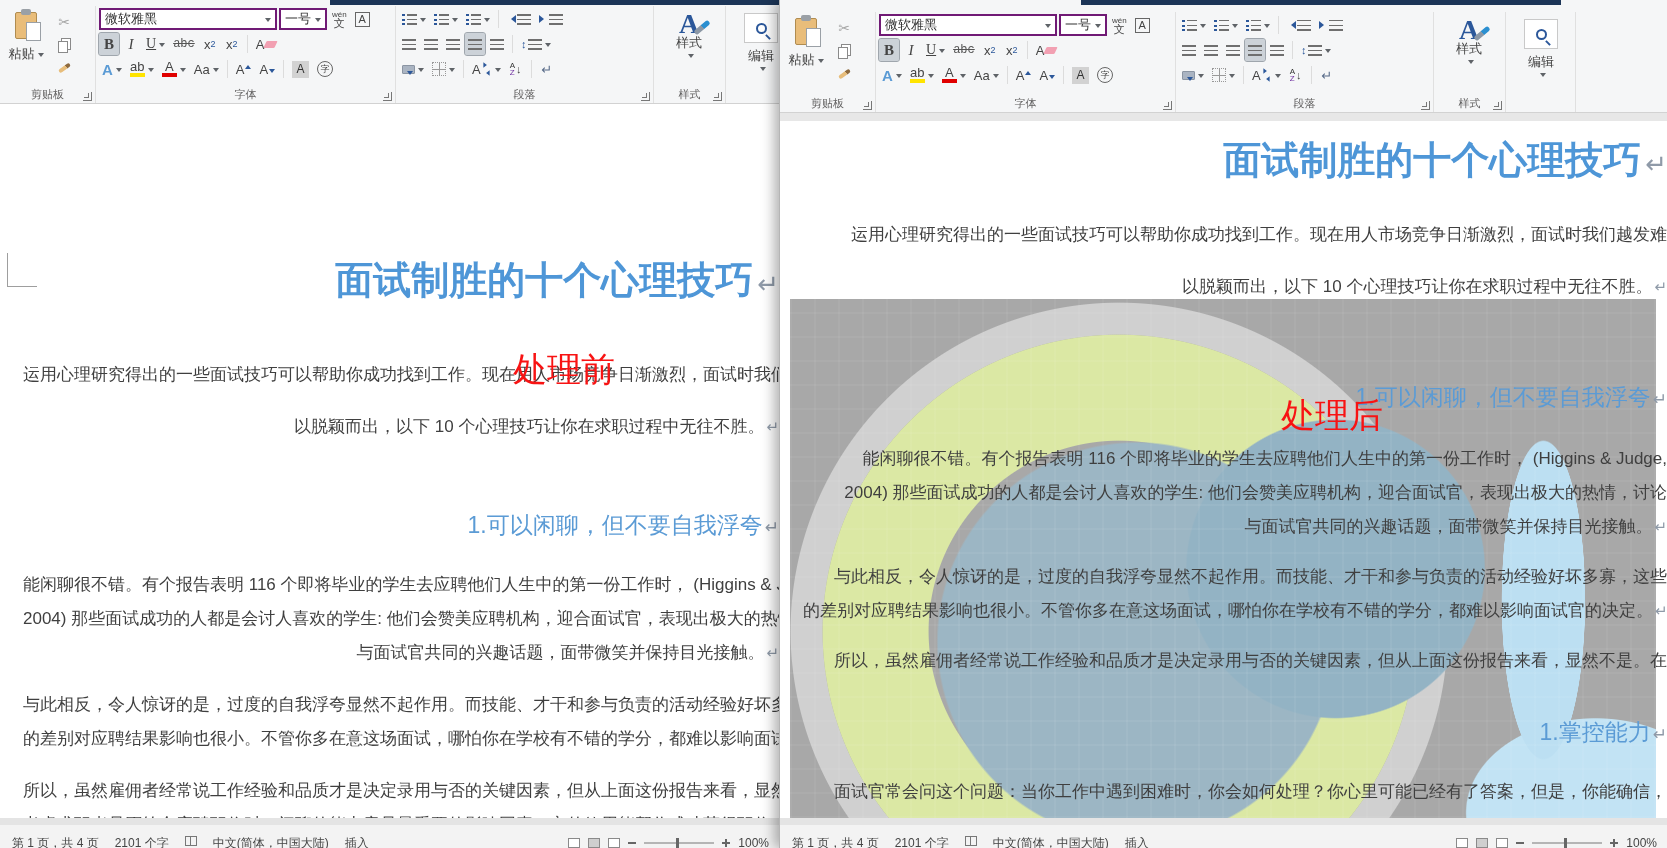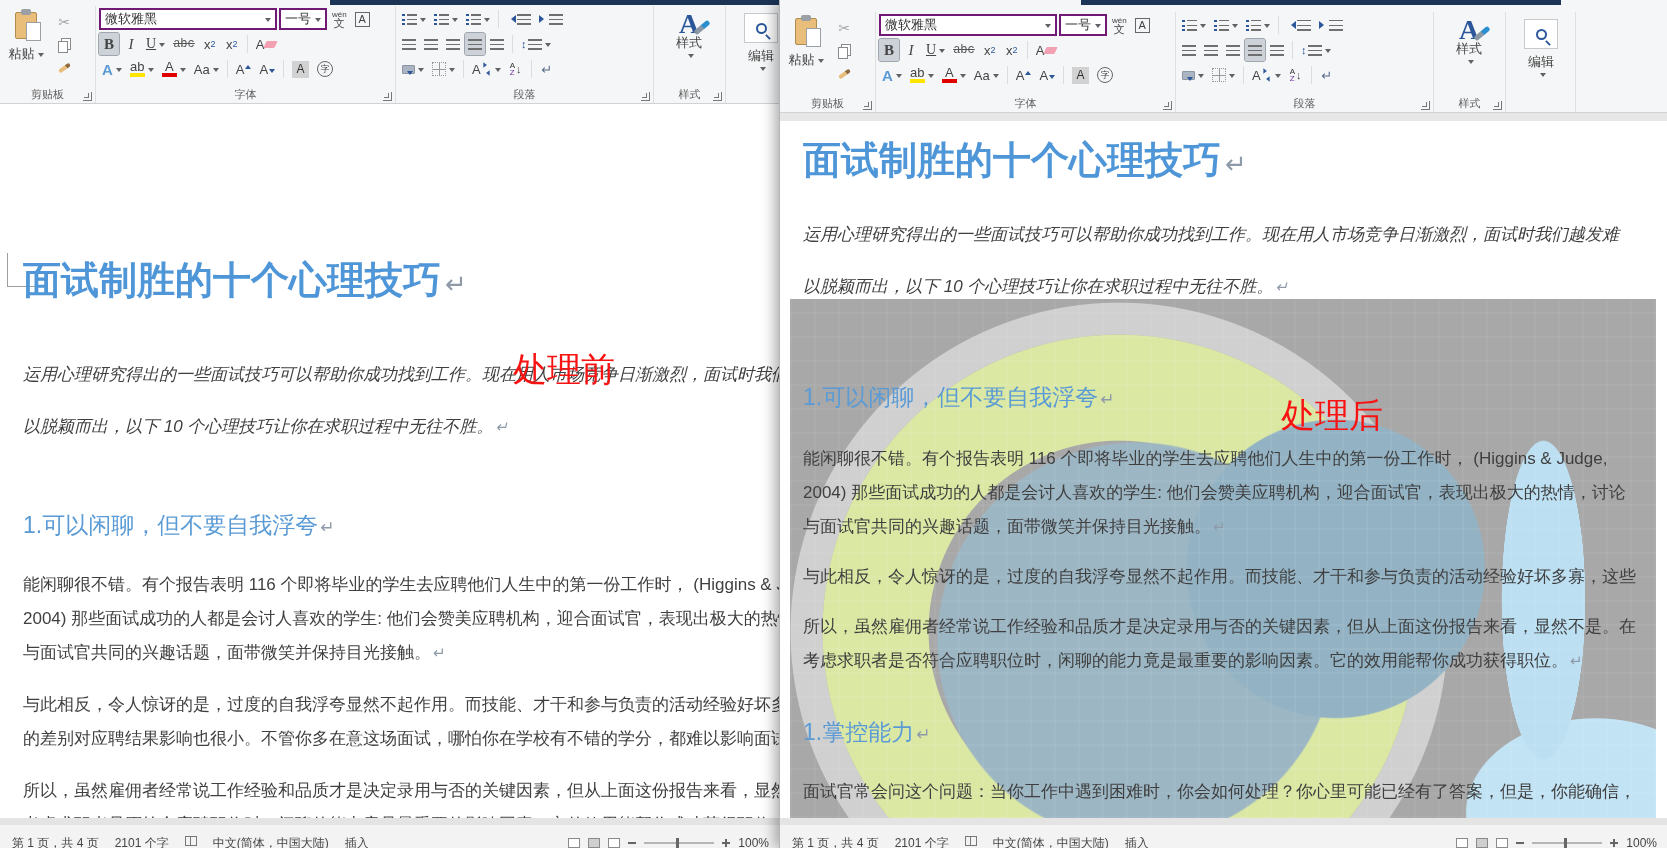--- a/index.html
+++ b/index.html
@@ -83,27 +83,27 @@
   .stylebrush{width:18px;height:5px;background:linear-gradient(to right,#8b97a5 0 55%,#2b8fd0 55%);transform:rotate(-40deg);border-radius:2px;margin:-12px 0 0 26px;}
   .biglab{font-size:13px;color:#444;margin-top:4px;display:flex;align-items:center;}
   .searchbox{display:flex;align-items:center;justify-content:center;width:34px;height:30px;background:#fff;border:1px solid #c9c9c9;margin:2px auto 0;}
   .mag{position:relative;width:11px;height:11px;border:2px solid #2b579a;border-radius:50%;}
   .mag::after{content:"";position:absolute;width:2px;height:6px;background:#2b579a;transform:rotate(-45deg);left:9px;top:9px;}
   
   .page{position:absolute;left:0;right:0;background:#fff;overflow:hidden;}
   #win-before .page{top:105px;bottom:30px;}
   #win-after .page{top:121px;bottom:30px;}
   #win-after .ribbon-gap{position:absolute;left:0;right:0;top:113px;height:8px;background:#e7e7e7;}
-  .doc{position:relative;z-index:1;padding-left:23px;}
+  .doc{position:relative;z-index:1;padding-left:23px;text-align:right;}
   #win-before .doc{padding-top:152px;}
   #win-after .doc{padding-top:16px;}
   .doc-title{font-size:38px;font-weight:bold;color:#4e96d7;white-space:nowrap;line-height:46px;}
   .doc-title .pmark{font-size:26px;color:#8f9aa8;font-weight:400;margin-left:4px;}
   .line{white-space:nowrap;font-size:17px;line-height:34px;color:#3f3f3f;}
-  .intro .line{line-height:52px;font-style:italic;}
+  .intro .line{line-height:52px;}
   #win-before .intro{margin-top:42px;}
   #win-after .intro{margin-top:22px;}
   .h-line{white-space:nowrap;font-size:23px;color:#5b9bd5;line-height:32px;}
   .pmark{color:#8f9aa8;font-size:15px;margin-left:2px;}
   .h-line .pmark{font-size:17px;}
   .corner-mark{position:absolute;left:7px;top:148px;width:30px;height:34px;border-left:1px solid #9e9e9e;border-bottom:1px solid #9e9e9e;}
   
   .img-block{position:absolute;z-index:0;left:10px;top:178px;width:866px;height:519px;background-color:#a8a8a8;
     background-image:
       repeating-linear-gradient(0deg,rgba(255,255,255,.05) 0 2px,transparent 2px 24px),
@@ -667,24 +667,24 @@
           <div class="line"><span>以脱颖而出，以下 10 个心理技巧让你在求职过程中无往不胜。</span><span class="pmark">↵</span></div>
         </div>
         <div class="h-line" style="margin-top:68px;"><span>1.可以闲聊，但不要自我浮夸</span><span class="pmark">↵</span></div>
         <div style="margin-top:26px;">
           <div class="line"><span>能闲聊很不错。有个报告表明 116 个即将毕业的学生去应聘他们人生中的第一份工作时， (Higgins &amp; Judge,</span></div>
           <div class="line"><span>2004) 那些面试成功的人都是会讨人喜欢的学生: 他们会赞美应聘机构，迎合面试官，表现出极大的热情，讨论</span></div>
           <div class="line"><span>与面试官共同的兴趣话题，面带微笑并保持目光接触。</span><span class="pmark">↵</span></div>
         </div>
         <div style="margin-top:16px;">
           <div class="line"><span>与此相反，令人惊讶的是，过度的自我浮夸显然不起作用。而技能、才干和参与负责的活动经验好坏多寡，这些</span></div>
+          <div class="line"><span>的差别对应聘结果影响也很小。不管你多在意这场面试，哪怕你在学校有不错的学分，都难以影响面试官的决定。</span><span class="pmark">↵</span></div>
         </div>
         <div style="margin-top:16px;">
           <div class="line"><span>所以，虽然雇佣者经常说工作经验和品质才是决定录用与否的关键因素，但从上面这份报告来看，显然不是。在</span></div>
-          <div class="line"><span>考虑求职者是否符合应聘职位时，闲聊的能力竟是最重要的影响因素。它的效用能帮你成功获得职位。</span><span class="pmark">↵</span></div>
         </div>
         <div class="h-line" style="margin-top:38px;"><span>1.掌控能力</span><span class="pmark">↵</span></div>
         <div style="margin-top:24px;">
           <div class="line"><span>面试官常会问这个问题：当你工作中遇到困难时，你会如何处理？你心里可能已经有了答案，但是，你能确信，</span></div>
         </div>
       </div>
       <div class="anno">处理后</div>
     </div>
 
     <div class="sb-strip"></div>

